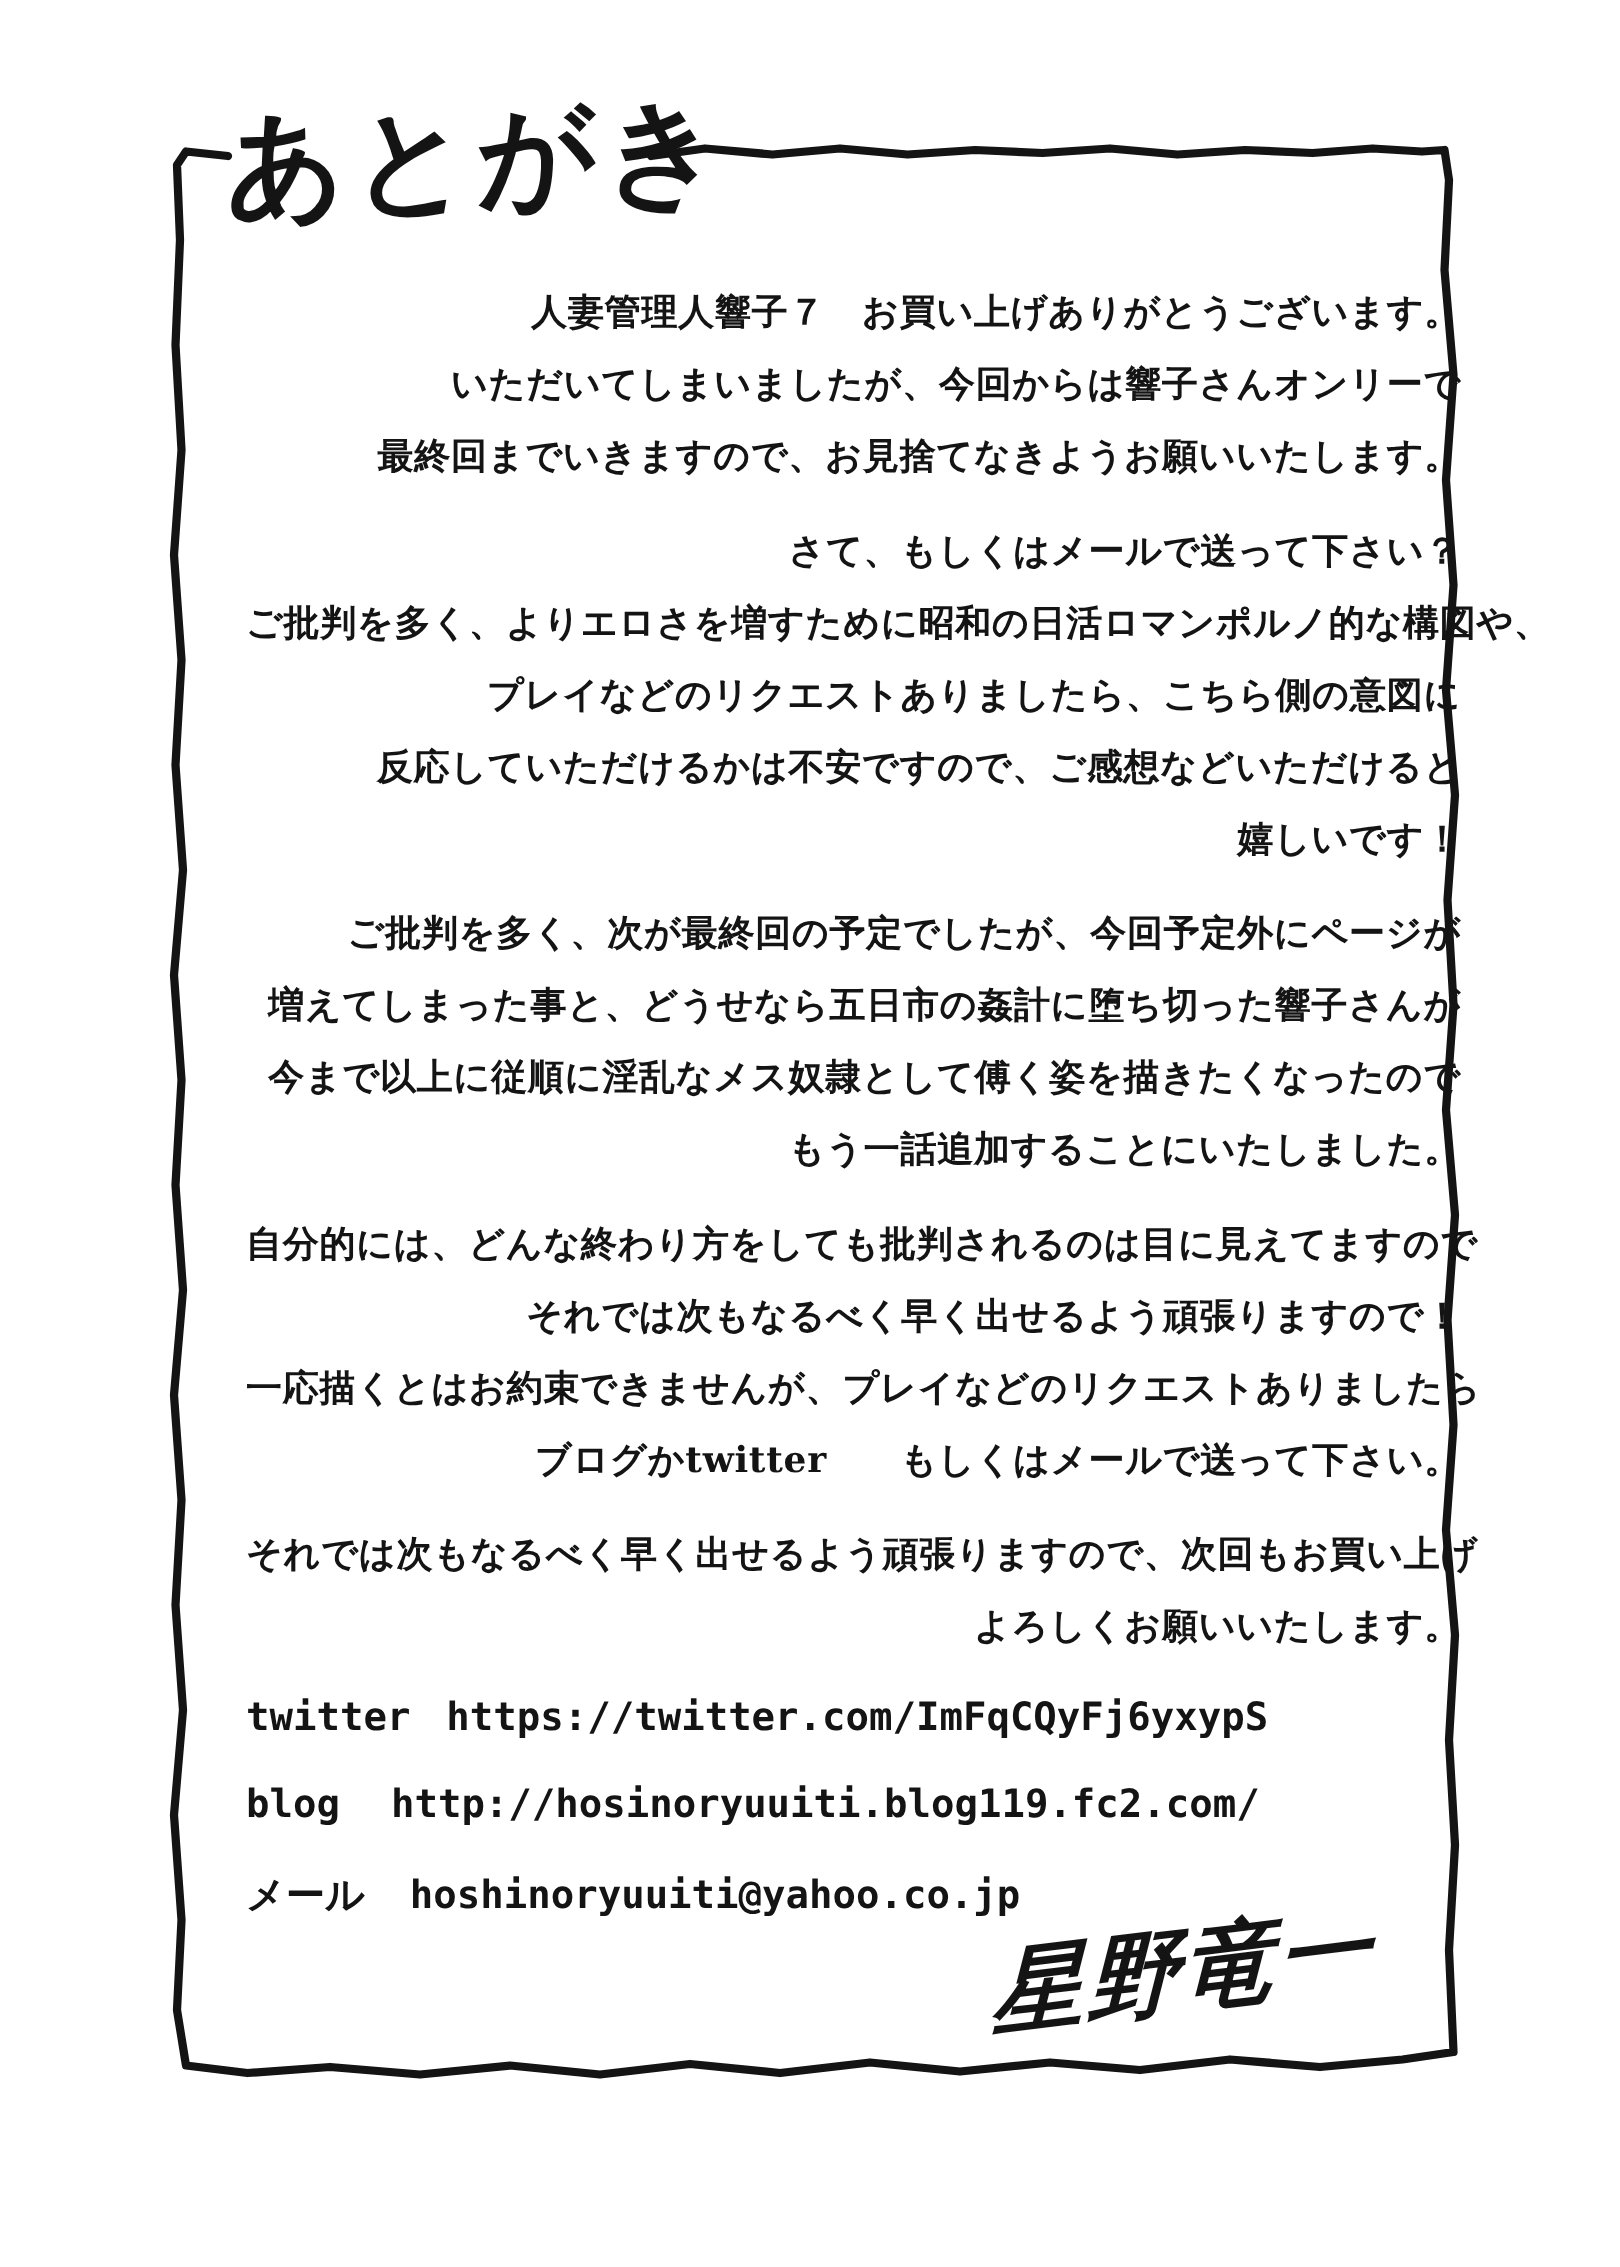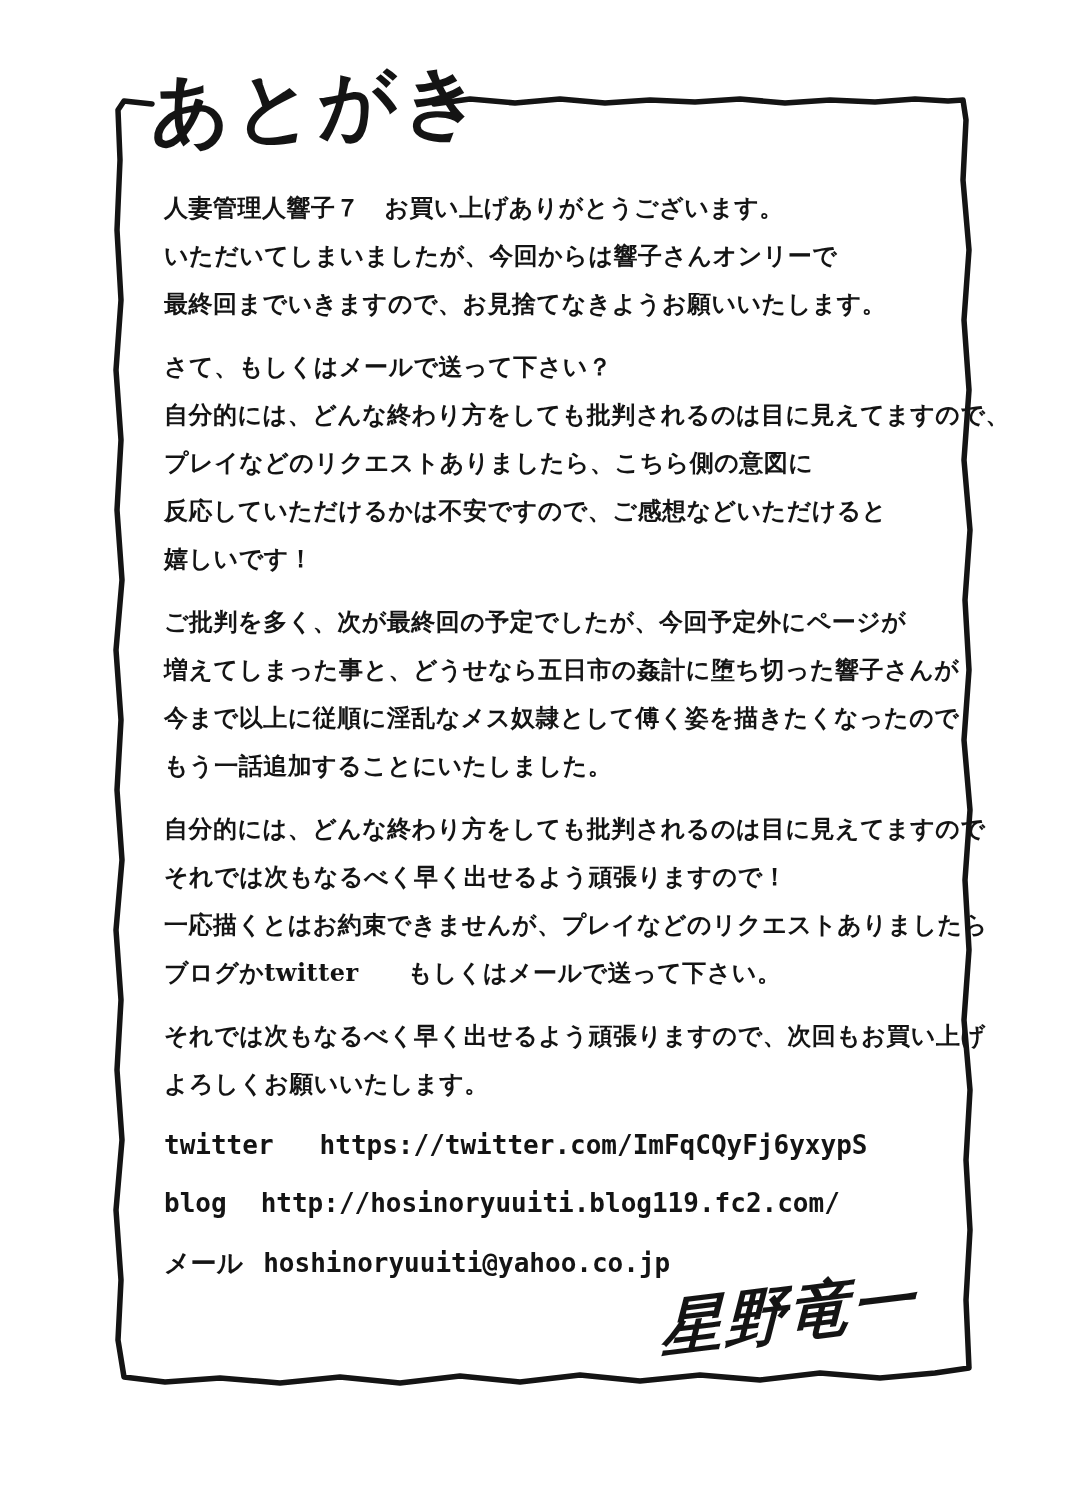--- a/index.html
+++ b/index.html
@@ -42,40 +42,40 @@
     position: absolute;
     left: 164px;
     top: 184px;
     width: 810px;
     font-size: 24px;
     font-weight: 600;
     line-height: 48px;
     letter-spacing: 0.5px;
   }
   .para { margin-bottom: 15px; }
-  .line { white-space: nowrap; }
+  .line { white-space: nowrap; text-align: right; }
   .contacts {
     position: absolute;
     left: 164px;
     top: 1130px;
     width: 800px;
     font-family: "DejaVu Sans Mono", "Liberation Mono", monospace;
     font-size: 26px;
     font-weight: 600;
   }
   .contact-row {
     display: flex;
     align-items: baseline;
     height: 42px;
     margin-bottom: 16px;
     white-space: nowrap;
   }
-  .contact-row.row-0 { gap: 46px; text-align: center; }
+  .contact-row.row-0 { gap: 24px; text-align: center; }
   .contact-row.row-1 { gap: 34px; }
-  .contact-row.row-2 { gap: 20px; }
+  .contact-row.row-2 { gap: 30px; }
   .signature {
     position: absolute;
     left: 660px;
     top: 1272px;
     font-size: 62px;
     font-weight: bold;
     font-style: italic;
     transform: rotate(-7deg) skewX(-8deg);
     letter-spacing: 2px;
     white-space: nowrap;
@@ -108,21 +108,21 @@
   <div class="body-text">
 
     <div class="para">
       <div class="line">人妻管理人響子７　お買い上げありがとうございます。</div>
       <div class="line">いただいてしまいましたが、今回からは響子さんオンリーで</div>
       <div class="line">最終回までいきますので、お見捨てなきようお願いいたします。</div>
     </div>
 
     <div class="para">
       <div class="line">さて、もしくはメールで送って下さい？</div>
-      <div class="line">自分的には、どんな終わり方をしても批判されるのは目に見えてますので、</div>
+      <div class="line">ご批判を多く、よりエロさを増すために昭和の日活ロマンポルノ的な構図や、</div>
       <div class="line">プレイなどのリクエストありましたら、こちら側の意図に</div>
       <div class="line">反応していただけるかは不安ですので、ご感想などいただけると</div>
       <div class="line">嬉しいです！</div>
     </div>
 
     <div class="para">
       <div class="line">ご批判を多く、次が最終回の予定でしたが、今回予定外にページが</div>
       <div class="line">増えてしまった事と、どうせなら五日市の姦計に堕ち切った響子さんが</div>
       <div class="line">今まで以上に従順に淫乱なメス奴隷として傅く姿を描きたくなったので</div>
       <div class="line">もう一話追加することにいたしました。</div>

